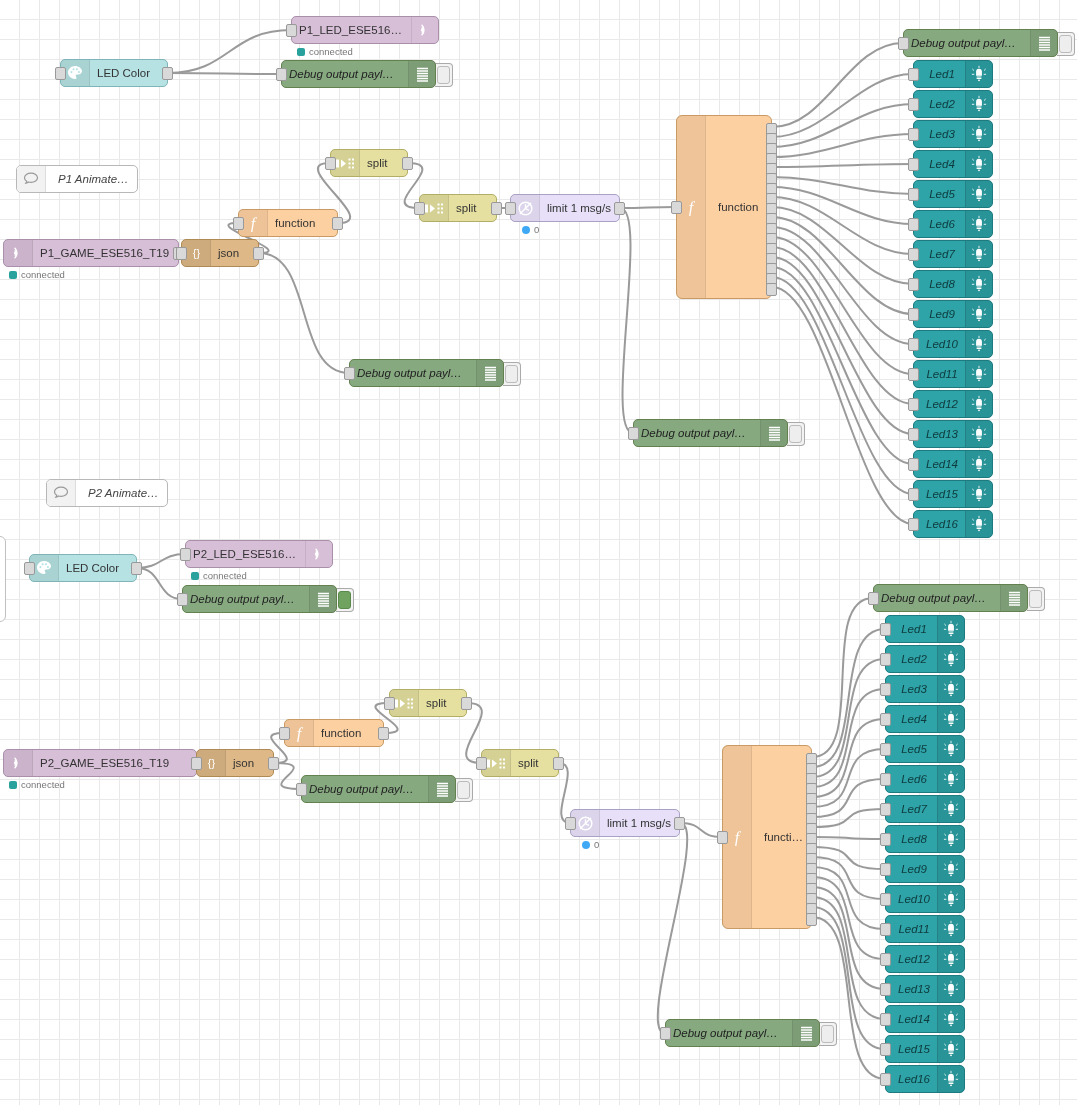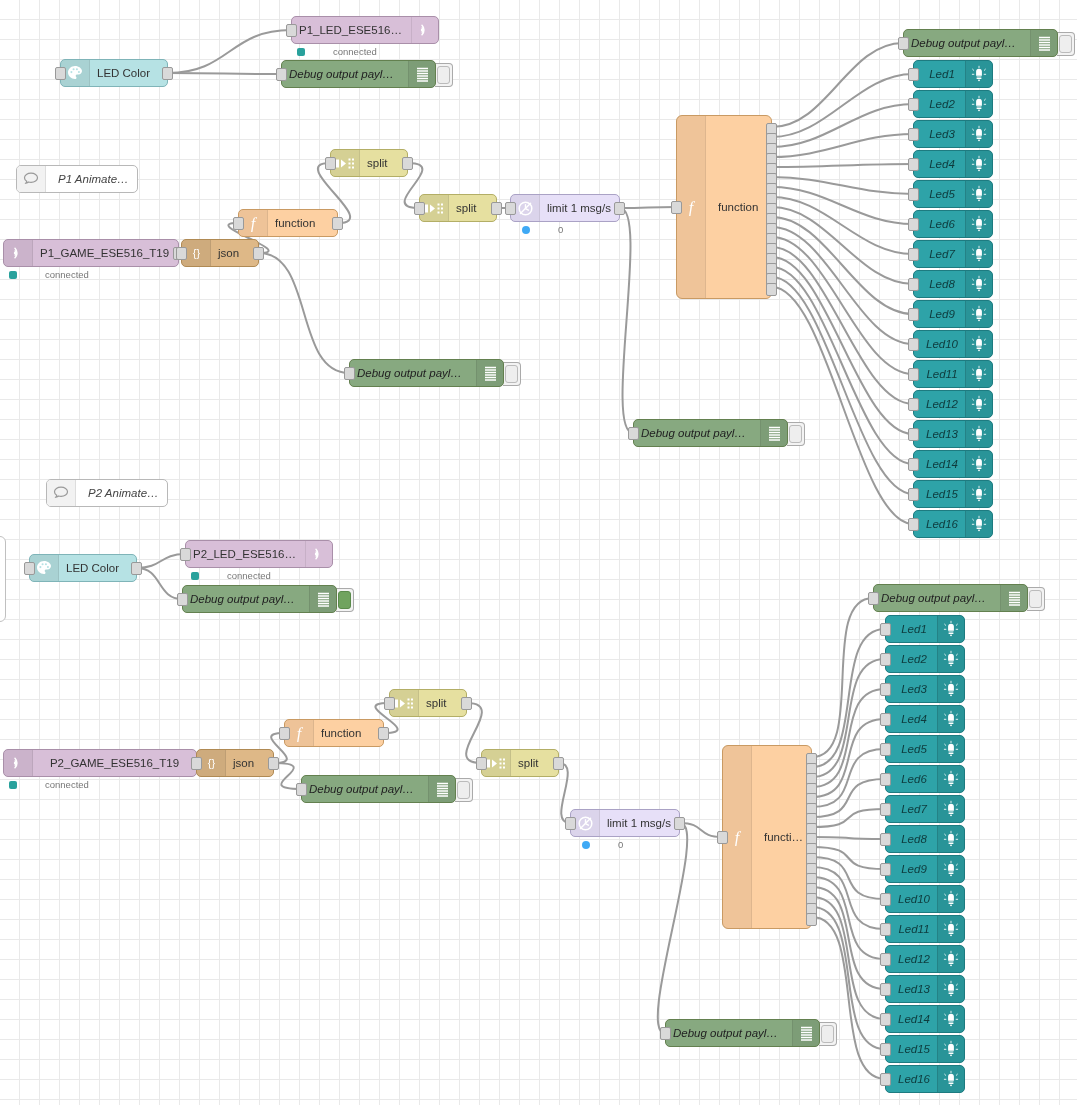--- a/index.html
+++ b/index.html
@@ -106,21 +106,20 @@
   }
   .n-bigfunc .lbl{padding-left:12px;}
 
   
   .status{
     position:absolute;
     display:flex;align-items:center;
     font-size:9.5px;color:#777;
     white-space:nowrap;
     z-index:5;
-    gap:24px;
   }
   .status .dot{
     width:8px;height:8px;border-radius:2px;
     background:#29a19c;margin-right:4px;display:inline-block;
   }
   .status .dot.blue{background:#3fa9f5;border-radius:50%;}
 
   
   .dbgbtn{
     position:absolute;
@@ -785,21 +784,21 @@
         <div class="port in" style="top: 50%; margin-top: -6px;"></div>
       </div>
       <div class="node n-comment" style="left: 46px; top: 479px; width: 122px;">
         <div class="ico">
           <svg class="icn" width="18" height="16" viewBox="0 0 18 16">
             <path d="M9 2.2c-3.6 0-6.5 2-6.5 4.6 0 1.4.9 2.7 2.2 3.5-.2.9-.8 1.8-.8 1.8s1.8-.4 2.8-1.1c.7.2 1.5.3 2.3.3 3.6 0 6.5-2 6.5-4.5S12.6 2.2 9 2.2z" fill="none" stroke="#999" stroke-width="1.2"></path>
           </svg>
         </div>
         <div class="lbl">P2 Animate Play</div>
       </div>
-      <div class="node n-mqtt" style="left: 3px; top: 749px; width: 194px; text-align: center;">
+      <div class="node n-mqtt" style="left: 3px; top: 749px; width: 194px;">
         <div class="ico">
           <svg class="icn" width="16" height="16" viewBox="0 0 16 16">
             <g fill="none" stroke="#fff" stroke-width="1.5" stroke-linecap="round">
               <path d="M5 3.2 A7 7 0 0 1 5 12.8"></path>
               <path d="M5.2 5.8 A4.2 4.2 0 0 1 5.2 10.2"></path>
               <path d="M5.3 8 h0.2"></path>
             </g>
             <circle cx="5" cy="8" r="1.2" fill="#fff"></circle>
           </svg>
         </div>

